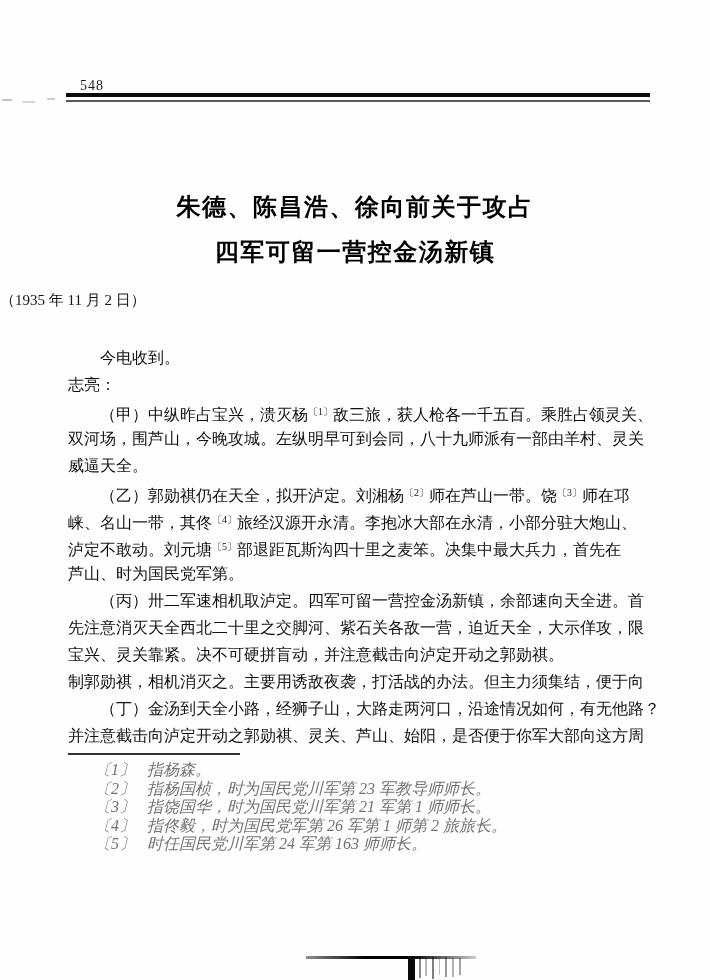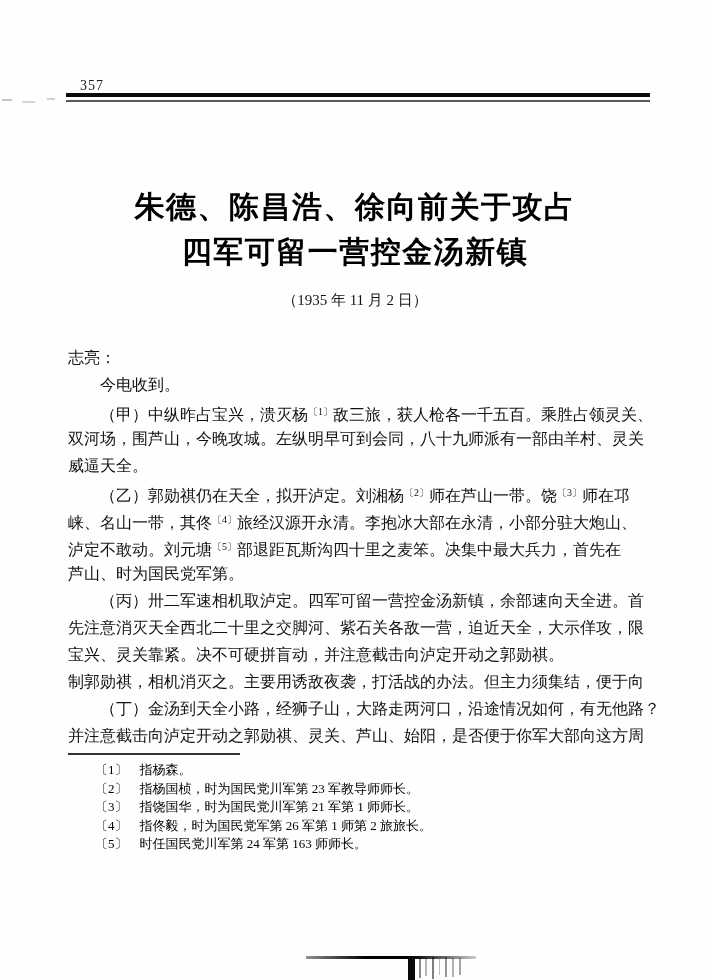--- a/index.html
+++ b/index.html
@@ -32,29 +32,29 @@
     background: #222;
     opacity: .75;
   }
   .noise { position: absolute; background: #c4c4c4; }
   .doc-title {
     position: absolute;
     left: 0; right: 0; top: 184px;
     text-align: center;
     font-family: "Liberation Sans", "DejaVu Sans", sans-serif;
     font-weight: bold;
-    font-size: 30px;
+    font-size: 24px;
     line-height: 45px;
     letter-spacing: 1.5px;
     color: #000;
   }
   .doc-date {
     position: absolute;
     left: 0; right: 0; top: 291px;
-    text-align: center;
+    text-align: left;
     font-size: 15px;
     color: #151515;
   }
   .doc-body {
     position: absolute;
     left: 68px; top: 344px;
     width: 584px;
   }
   .body-line {
     height: 27px;
@@ -76,57 +76,58 @@
     background: #333;
   }
   .footnotes {
     position: absolute;
     left: 95px; top: 761px;
     width: 540px;
   }
   .footnote {
     height: 18.5px;
     line-height: 18.5px;
-    font-size: 13px;
+    font-size: 16px;
     white-space: nowrap;
-    color: #000000;
+    color: #737373;
+    font-style: italic;
   }
   .fn-marker { margin-right: 12px; }
   .artifact { position: absolute; background: #0a0a0a; }
   .artifact-hline {
     left: 306px; top: 956px; width: 170px; height: 2.5px;
     background: linear-gradient(90deg, rgba(10,10,10,.45), #000 35%, #000 62%, rgba(10,10,10,.2));
   }
   .artifact-vbar { left: 408px; top: 956px; width: 7px; height: 24px; }
   .streak { position: absolute; background: #000; }
 </style>
 </head>
 <body>
 
 <div class="page">
 
-  <div class="page-number">357</div>
+  <div class="page-number">548</div>
 
   <div class="noise" style="left:2px;top:99px;width:10px;height:2px;"></div>
   <div class="noise" style="left:22px;top:101px;width:13px;height:1.5px;opacity:.7;"></div>
   <div class="noise" style="left:47px;top:98px;width:8px;height:2px;opacity:.8;"></div>
 
   <div class="rule-thick"></div>
   <div class="rule-thin"></div>
 
   <div class="doc-title">
     <div>朱德、陈昌浩、徐向前关于攻占</div>
     <div>四军可留一营控金汤新镇</div>
   </div>
 
   <div class="doc-date">（1935 年 11 月 2 日）</div>
 
   <div class="doc-body">
+    <div class="body-line indent">今电收到。</div>
     <div class="body-line">志亮：</div>
-    <div class="body-line indent">今电收到。</div>
     <div class="body-line indent">（甲）中纵昨占宝兴，溃灭杨<span class="fn-sup">〔1〕</span>敌三旅，获人枪各一千五百。乘胜占领灵关、</div>
     <div class="body-line">双河场，围芦山，今晚攻城。左纵明早可到会同，八十九师派有一部由羊村、灵关</div>
     <div class="body-line">威逼天全。</div>
     <div class="body-line indent">（乙）郭勋祺仍在天全，拟开泸定。刘湘杨<span class="fn-sup">〔2〕</span>师在芦山一带。饶<span class="fn-sup">〔3〕</span>师在邛</div>
     <div class="body-line">崃、名山一带，其佟<span class="fn-sup">〔4〕</span>旅经汉源开永清。李抱冰大部在永清，小部分驻大炮山、</div>
     <div class="body-line">泸定不敢动。刘元塘<span class="fn-sup">〔5〕</span>部退距瓦斯沟四十里之麦笨。决集中最大兵力，首先在</div>
     <div class="body-line">芦山、时为国民党军第。</div>
     <div class="body-line indent">（丙）卅二军速相机取泸定。四军可留一营控金汤新镇，余部速向天全进。首</div>
     <div class="body-line">先注意消灭天全西北二十里之交脚河、紫石关各敌一营，迫近天全，大示佯攻，限</div>
     <div class="body-line">宝兴、灵关靠紧。决不可硬拼盲动，并注意截击向泸定开动之郭勋祺。</div>

